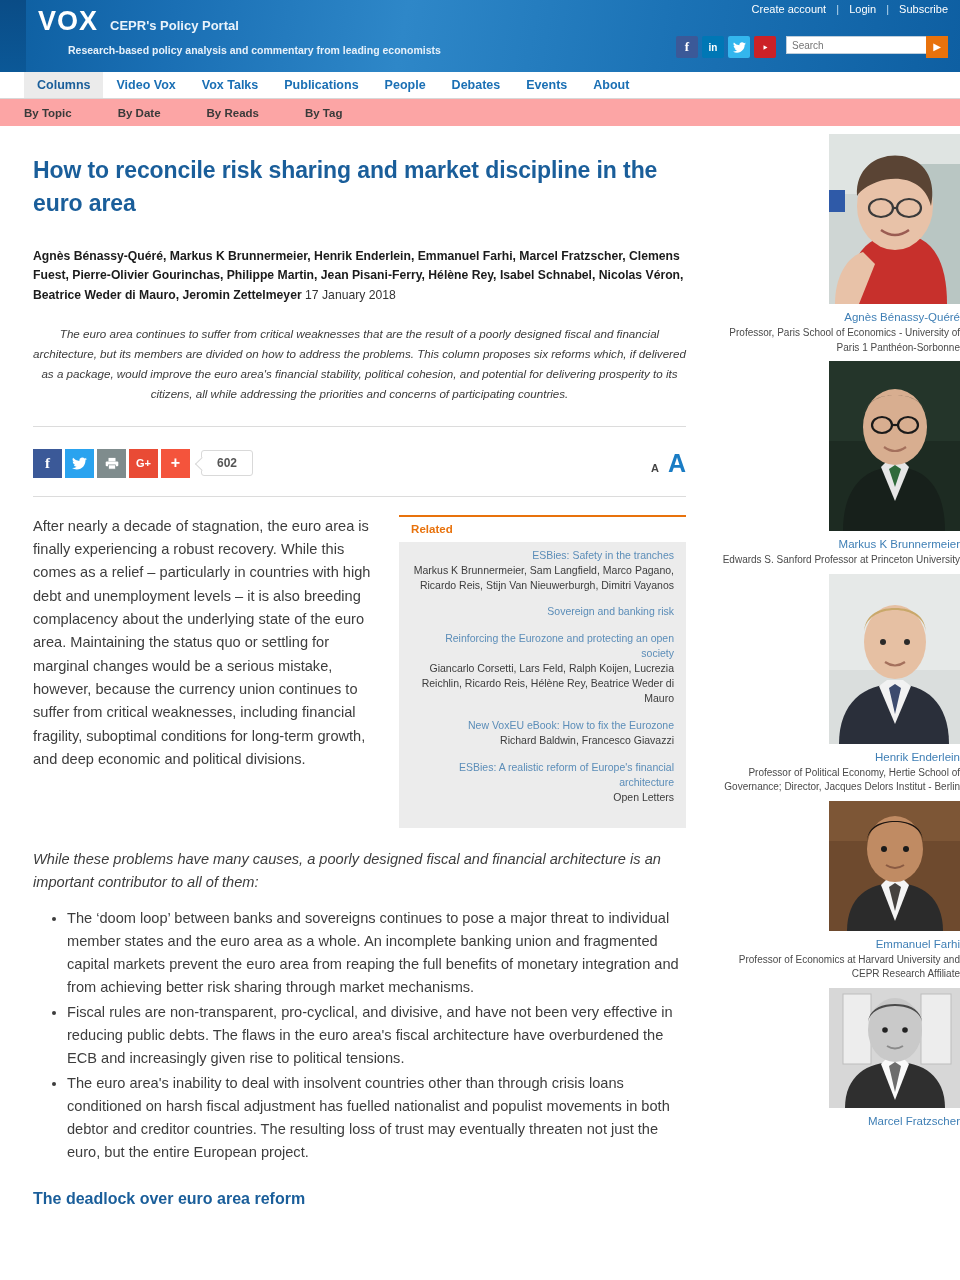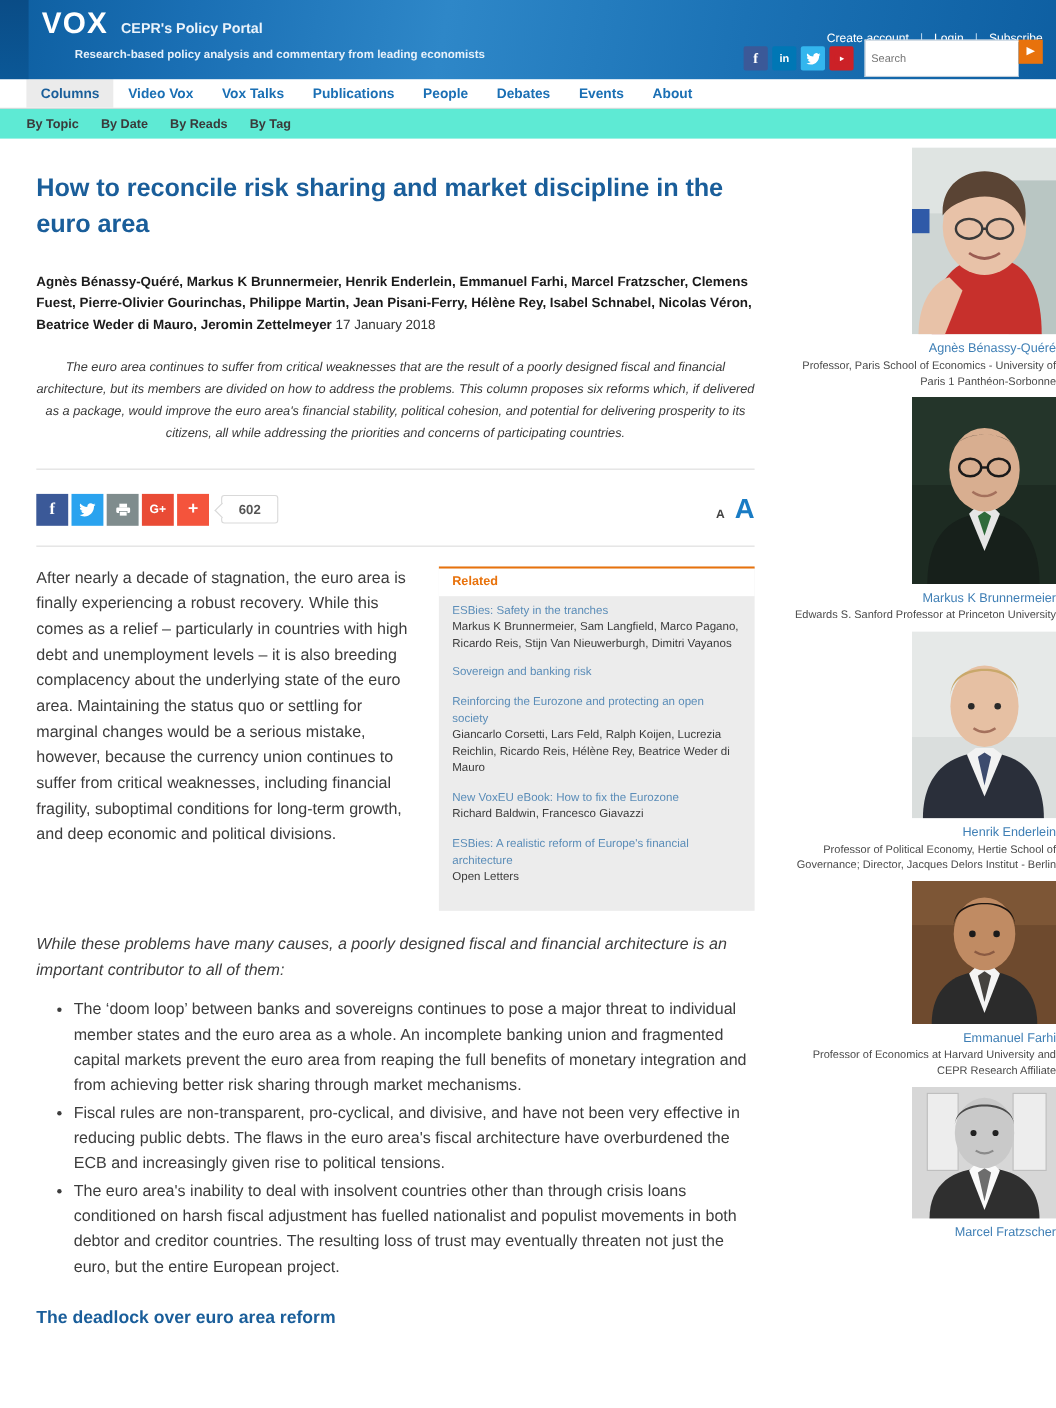--- a/index.html
+++ b/index.html
@@ -29,58 +29,58 @@
   .brand .vox {
     font-size:27px; font-weight:bold; letter-spacing:1px; color:#ffffff;
     font-family:"Liberation Sans", sans-serif;
   }
   .brand .portal { font-size:13px; color:#eaf3fb; font-weight:bold; }
   .tagline {
     position:absolute; left:68px; top:44px; font-size:10.5px; color:#e7f1fa; font-weight:bold;
   }
 
   .acct {
-    position:absolute; right:12px; top:29px;
+    position:absolute; right:12px; top:3px;
     font-size:11px; color:#ffffff;
   }
   .acct a { color:#ffffff; text-decoration:none; }
   .acct .sep { color:#bcd9ef; margin:0 7px; }
 
   .toolsrow { position:absolute; right:12px; top:36px; display:flex; align-items:center; gap:4px; }
   .sq {
     width:22px;height:22px;display:flex;align-items:center;justify-content:center;
     color:#fff;font-size:13px;font-weight:bold;border-radius:2px;
   }
   .sq.fb{ background:#3b5998; font-family:"Liberation Serif", serif; }
   .sq.li{ background:#0077b5; font-size:10px; }
   .sq.tw{ background:#33b6ee; font-size:12px; }
   .sq.yt{ background:#cc2127; font-size:9px; }
   .searchwrap { display:flex; margin-left:6px; }
   .searchwrap input {
-    width:140px;height:34px;border:1px solid #bfcedb;border-right:none;
+    width:140px;height:18px;border:1px solid #bfcedb;border-right:none;
     font-size:10px;color:#777;padding:0 5px;outline:none;background:#fff;
   }
   .searchbtn {
     width:22px;height:22px;background:#e8720c;border:none;cursor:pointer;
     color:#fff;font-size:10px;line-height:22px;padding:0;text-align:center;
   }
 
   
   .mainnav {
     height:27px; background:#ffffff; border-bottom:1px solid #d8d8d8;
     display:flex; align-items:stretch; padding-left:24px;
   }
   .mainnav a {
     display:flex;align-items:center;padding:0 13px;
     font-size:12.5px;font-weight:bold;color:#1a6fb4;text-decoration:none;
   }
   .mainnav a.active { background:#ebebeb; color:#1a5e9a; }
 
   .subnav {
-    height:27px;background:#5eead4;display:flex;align-items:center;padding-left:24px;
+    height:27px;background:#fca5a5;display:flex;align-items:center;padding-left:24px;gap:26px;
   }
   .subnav a {
     font-size:11.5px;font-weight:bold;color:#3a3a3a;text-decoration:none;margin-right:20px;
   }
 
   
   .page { display:flex; padding:0; }
   .content { width:710px; padding:28px 24px 0 33px; }
   .rail { width:250px; padding-top:8px; }
 
@@ -125,21 +125,21 @@
   .lead { width:360px; font-size:14.6px; line-height:1.60; color:#3d3d3d; }
   .related {
     width:295px;background:#ececec;border-top:2px solid #e8720c;padding:0;
     align-self:flex-start;
   }
   .related h3 {
     margin:0;padding:6px 10px 7px 12px;font-size:11.5px;color:#e8720c;font-weight:bold;
     background:#fff;
   }
   .related .inner { padding:6px 12px 12px 12px; }
-  .rel-item { margin-bottom:12px; }
+  .rel-item { margin-bottom:12px;text-align:right; }
   .rel-item .rl { font-size:10.5px;line-height:1.42;color:#5b8db8;display:block; text-decoration:none;}
   .rel-item .ra { font-size:10.5px;line-height:1.42;color:#3c3c3c;display:block; }
 
   .para { font-size:14.6px; line-height:1.58; color:#3d3d3d; margin:20px 0 0 0;font-style:italic; }
   ul.bullets { margin:12px 0 0 0; padding-left:34px; }
   ul.bullets li { font-size:14.6px; line-height:1.58; color:#3d3d3d; margin-bottom:2px; }
 
   h2.section {
     font-size:16px;color:#1a5e9a;font-weight:bold;margin:26px 0 0 0;
   }

